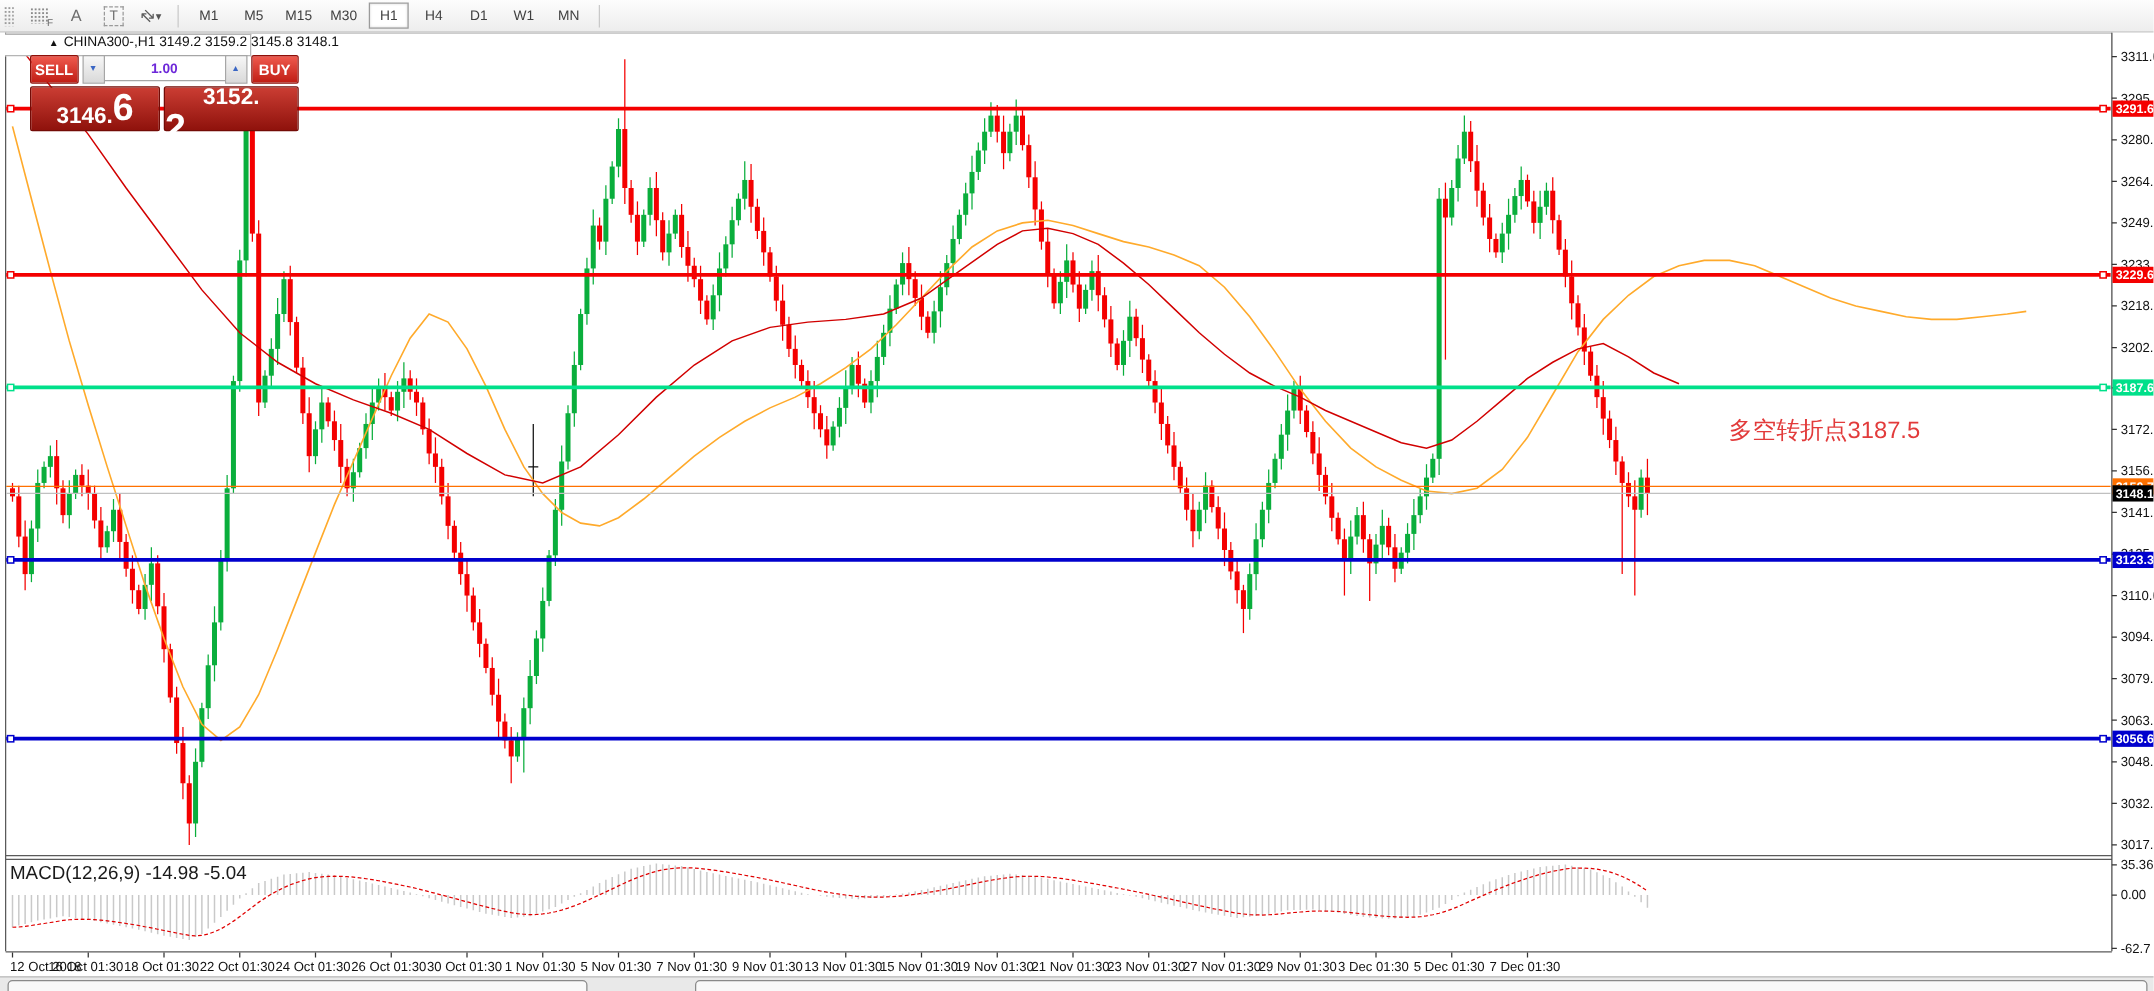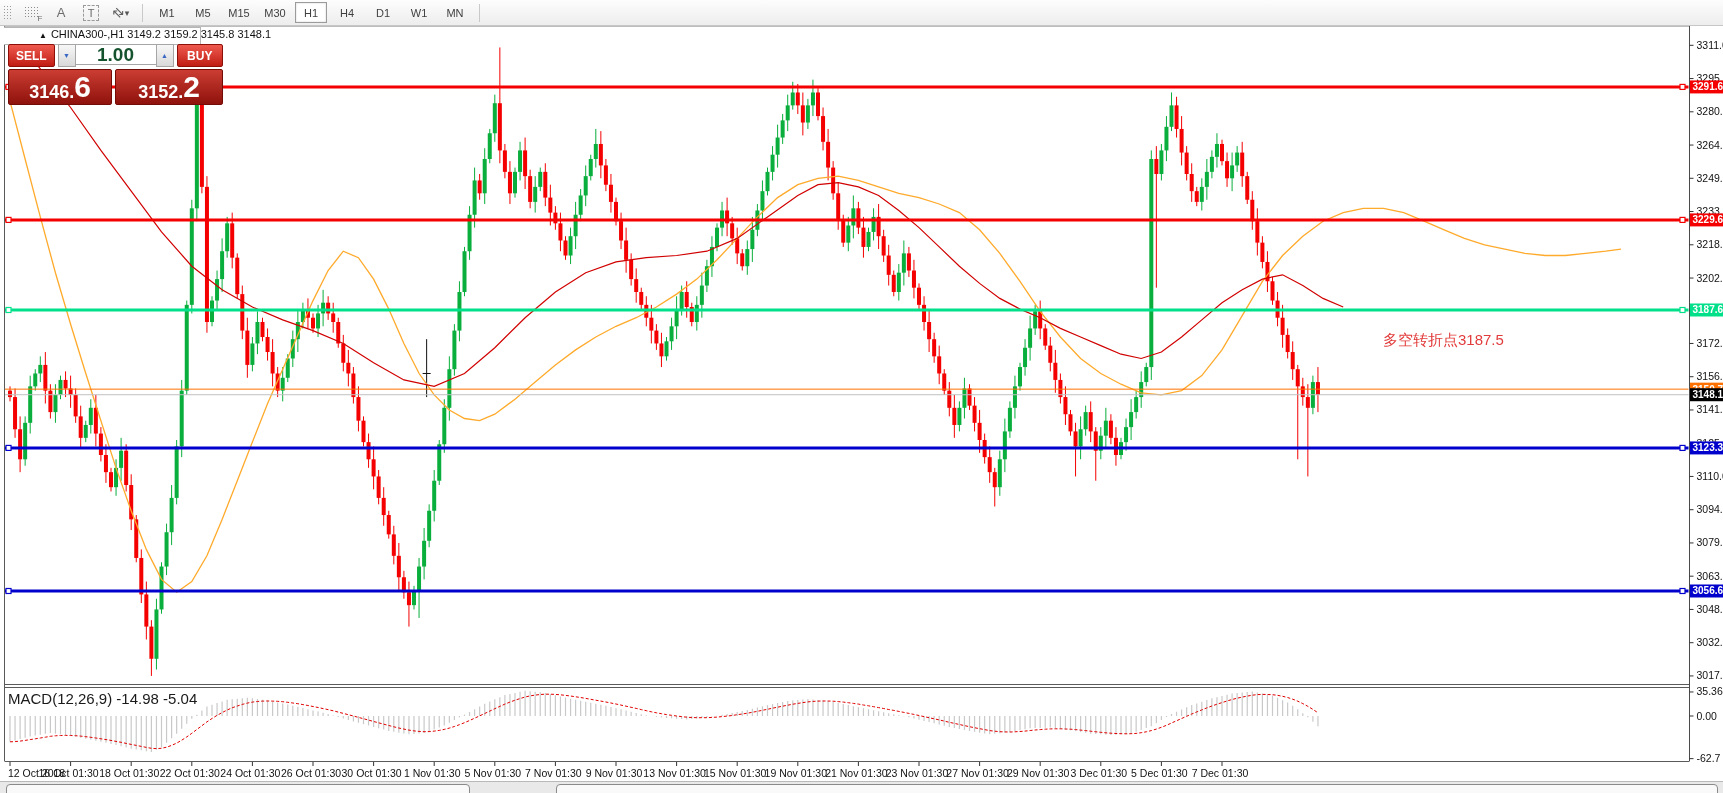--- a/index.html
+++ b/index.html
@@ -25,41 +25,41 @@
   .tf{min-width:30px;height:19px;display:flex;align-items:center;justify-content:center;
     font-size:11px;font-weight:400;color:#3f3f3f;border:1px solid transparent;margin:0 1px;}
   .tf.active{background:#fff;border:1px solid #9b9b9b;box-shadow:inset 0 0 2px #cfcfcf;}
   
   #chart-title-box{position:absolute;left:4px;top:27px;width:196px;height:16px;
     border:1px solid #b5b5b5;border-left:none;z-index:10;background:#fff;}
   #chart-title{position:absolute;left:10px;top:28px;font-size:11px;color:#111;
     white-space:nowrap;z-index:11;margin-left:29px;}
   #chart-title .tri{font-size:8px;margin-right:4px;}
   
-  #trade{position:absolute;left:8px;top:44px;width:215px;z-index:20;font-weight:700;}
+  #trade{position:absolute;left:24px;top:44px;width:215px;z-index:20;font-weight:700;}
   #trade .row1{display:flex;height:23px;}
   .redbtn{background:linear-gradient(#ef5a4e,#c01d14);color:#fff;border:1px solid #8e0f08;
     border-radius:2px;display:flex;align-items:center;justify-content:center;font-size:12px;}
   #sell-btn{width:46px;} #buy-btn{width:46px;margin-left:3px;}
   #spin{display:flex;margin-left:3px;}
   .spinbtn{width:16px;height:21px;background:linear-gradient(#f7f7f7,#d9d9d9);
     border:1px solid #a6a6a6;display:flex;align-items:center;justify-content:center;
     font-size:7px;color:#3a66c4;}
-  #vol{width:80px;height:19px;border:1px solid #a6a6a6;border-left:none;border-right:none;
+  #vol{width:96px;height:19px;border:1px solid #a6a6a6;border-left:none;border-right:none;
     background:#fff;display:flex;align-items:center;justify-content:center;
-    font-size:19px;color:#14532d;}
+    font-size:11px;color:#6d28d9;}
   #trade .row2{display:flex;margin-top:2px;height:36px;}
   .pricebox{background:linear-gradient(#cb3d33,#8f120c);border:1px solid #730b06;border-radius:2px;
     color:#fff;display:flex;align-items:baseline;justify-content:center;padding-top:2px;}
-  #sell-box{width:102px;} #buy-box{width:106px;margin-left:3px;}
+  #sell-box{width:102px;} #buy-box{width:106px;margin-left:3px;flex-direction:column;}
   .p-small{font-size:18px;align-self:center;margin-top:9px;}
   .p-big{font-size:30px;line-height:30px;}
   
   #macd-label{position:absolute;left:8px;top:690px;font-size:15px;color:#1a1a1a;z-index:5;}
-  #annotation{position:absolute;left:1383px;top:331px;font-size:15px;color:#e23b3b;z-index:5;
+  #annotation{position:absolute;left:1383px;top:331px;font-size:19px;color:#e23b3b;z-index:5;
     font-family:"Liberation Sans",sans-serif;}
   
   #bottom-strip{position:absolute;left:0;top:781px;width:100%;height:12px;background:#e9e9e9;
     border-top:1px solid #b9b9b9;z-index:6;}
   .tabghost{position:absolute;top:2px;height:14px;background:#f9f9f9;border:1px solid #8a8a8a;
     border-radius:4px 4px 0 0;}
   #tab1{left:6px;width:462px;} #tab2{left:556px;width:1160px;}
   svg text{font-family:"Liberation Sans",sans-serif;}
 </style>
 </head>

